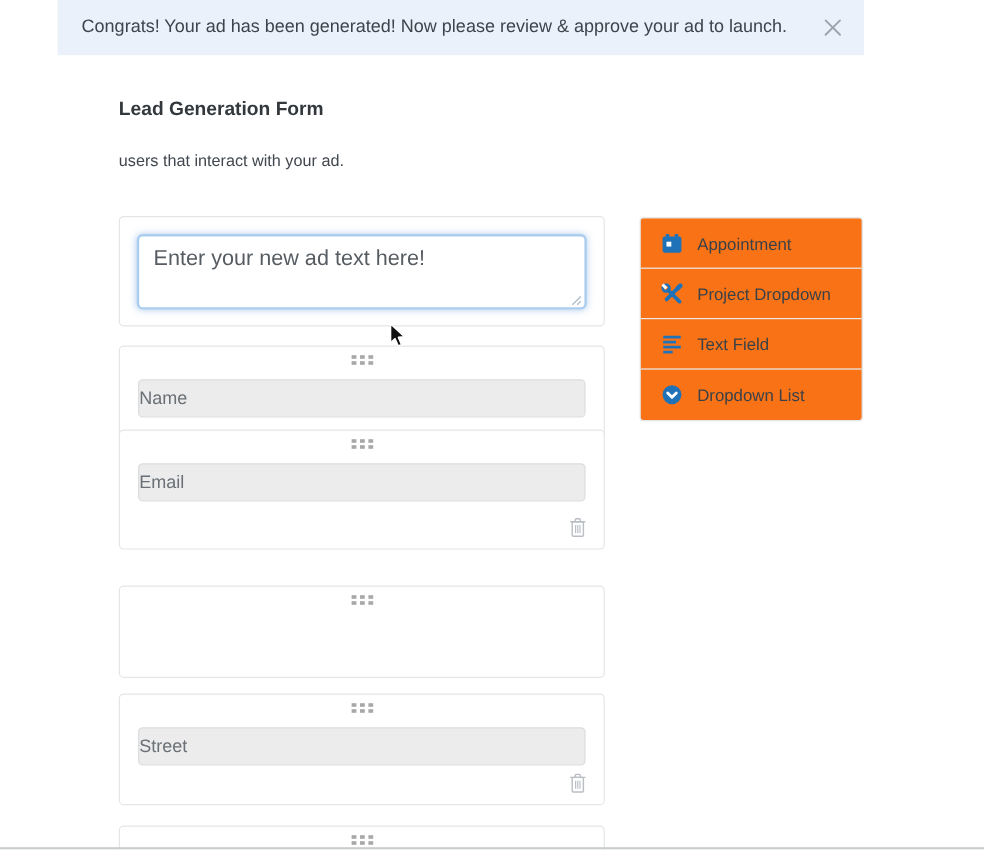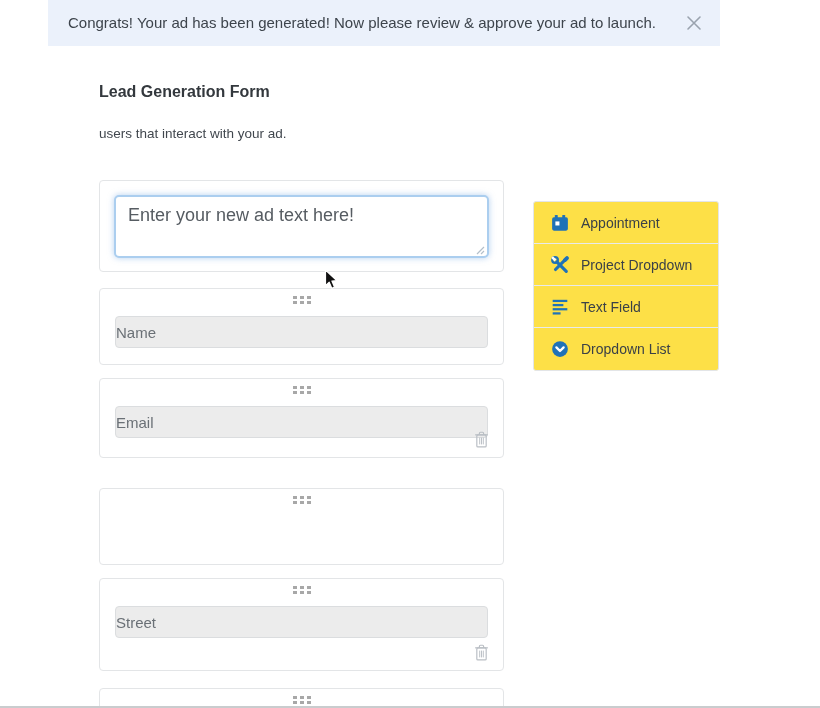--- a/index.html
+++ b/index.html
@@ -37,21 +37,21 @@
   }
 
   
   .card{
     position:absolute;left:99px;width:405px;
     background:#fff;border:1px solid #e3e5e7;border-radius:4px;
     box-sizing:border-box;
   }
   #card-adtext{top:180px;height:92px;}
   #card-name{top:288px;height:77px;}
-  #card-email{top:378px;height:80px;}
+  #card-email{top:358px;height:100px;}
   #card-phone{top:488px;height:77px;}
   #card-street{top:578px;height:93px;}
   #card-partial{top:688px;height:40px;}
 
   .adtext-area{
     position:absolute;left:14px;top:14px;width:375px;height:63px;
     box-sizing:border-box;
     border:2px solid #abceef;border-radius:5px;
     box-shadow:0 0 6px rgba(120,170,225,.55);
     padding:8px 12px;
@@ -77,23 +77,22 @@
   .field-input::placeholder{color:#6a7076;opacity:1;}
 
   .trash-btn{
     position:absolute;right:14px;bottom:8px;width:16px;height:18px;
     background:none;border:none;padding:0;cursor:pointer;
   }
 
   
   .palette{
     position:absolute;left:533px;top:181px;width:186px;
-    background:#fde047;border:1px solid #e3e5e7;border-radius:3px;
-    box-sizing:border-box;
-    margin-top:20px;
+    background:#f97316;border:1px solid #e3e5e7;border-radius:3px;
+    box-sizing:border-box;
   }
   .palette-item{
     height:42px;display:flex;align-items:center;
     padding-left:17px;border-bottom:1px solid #e8eaec;cursor:pointer;
     box-sizing:border-box;
   }
   .palette-item:last-child{border-bottom:none;}
   .palette-icon{width:18px;height:18px;margin-right:12px;flex:none;}
   .palette-label{font-size:14px;color:#3b4147;white-space:nowrap;}
 

